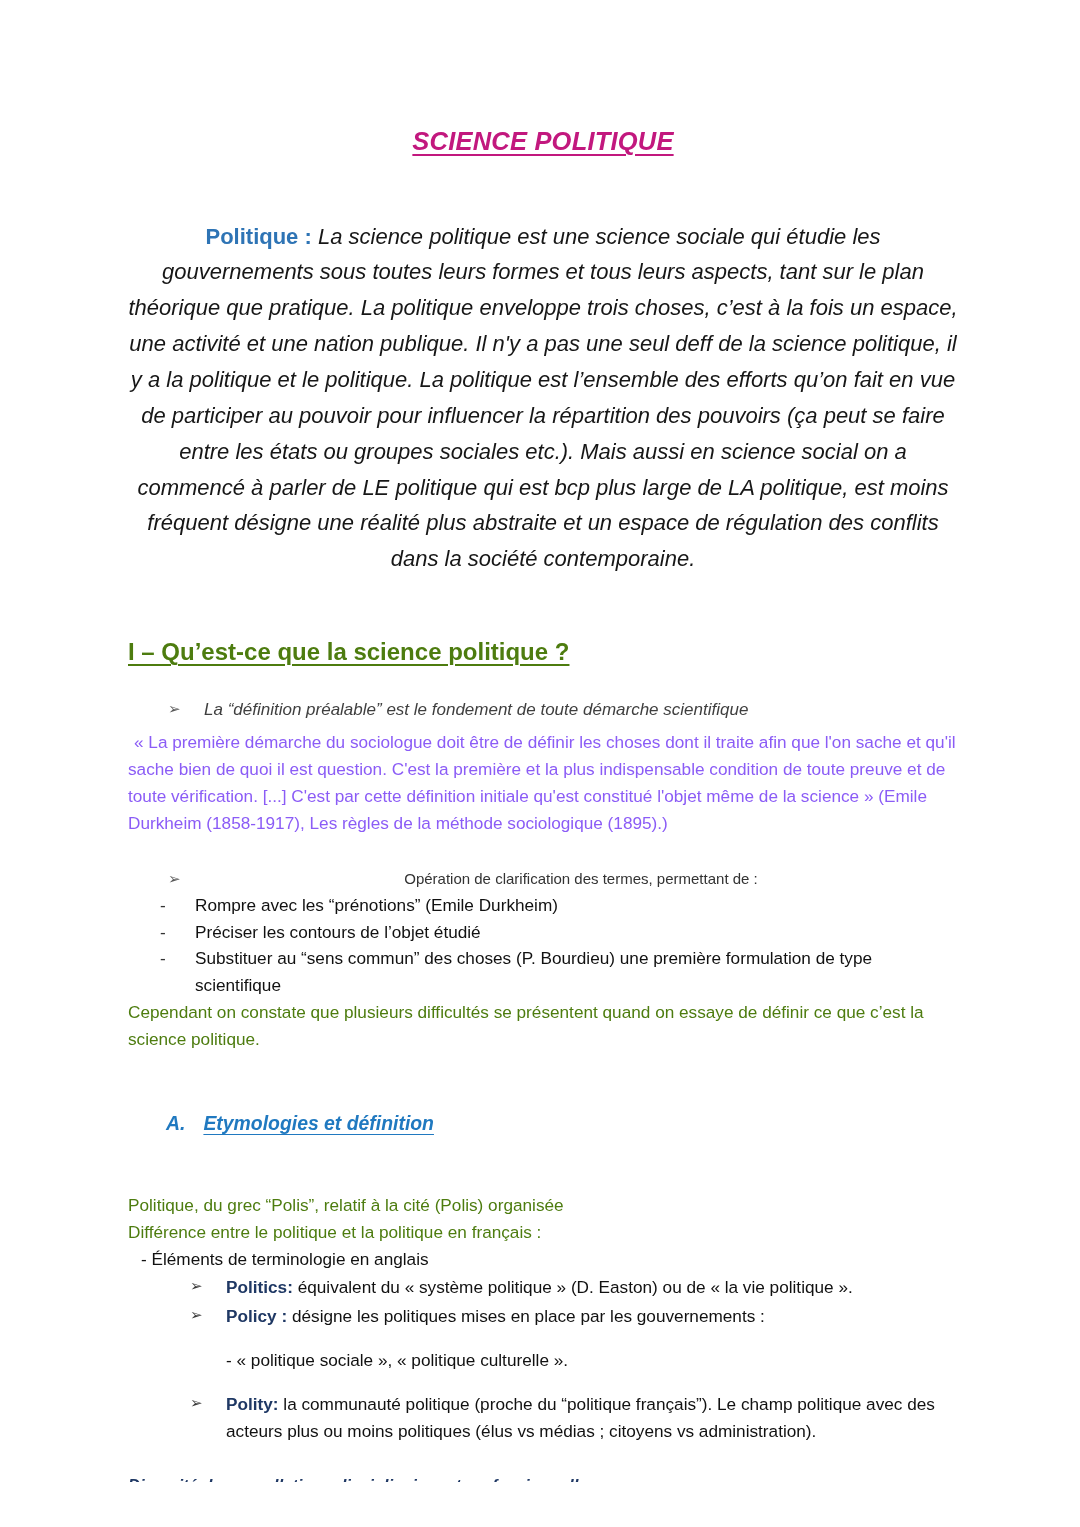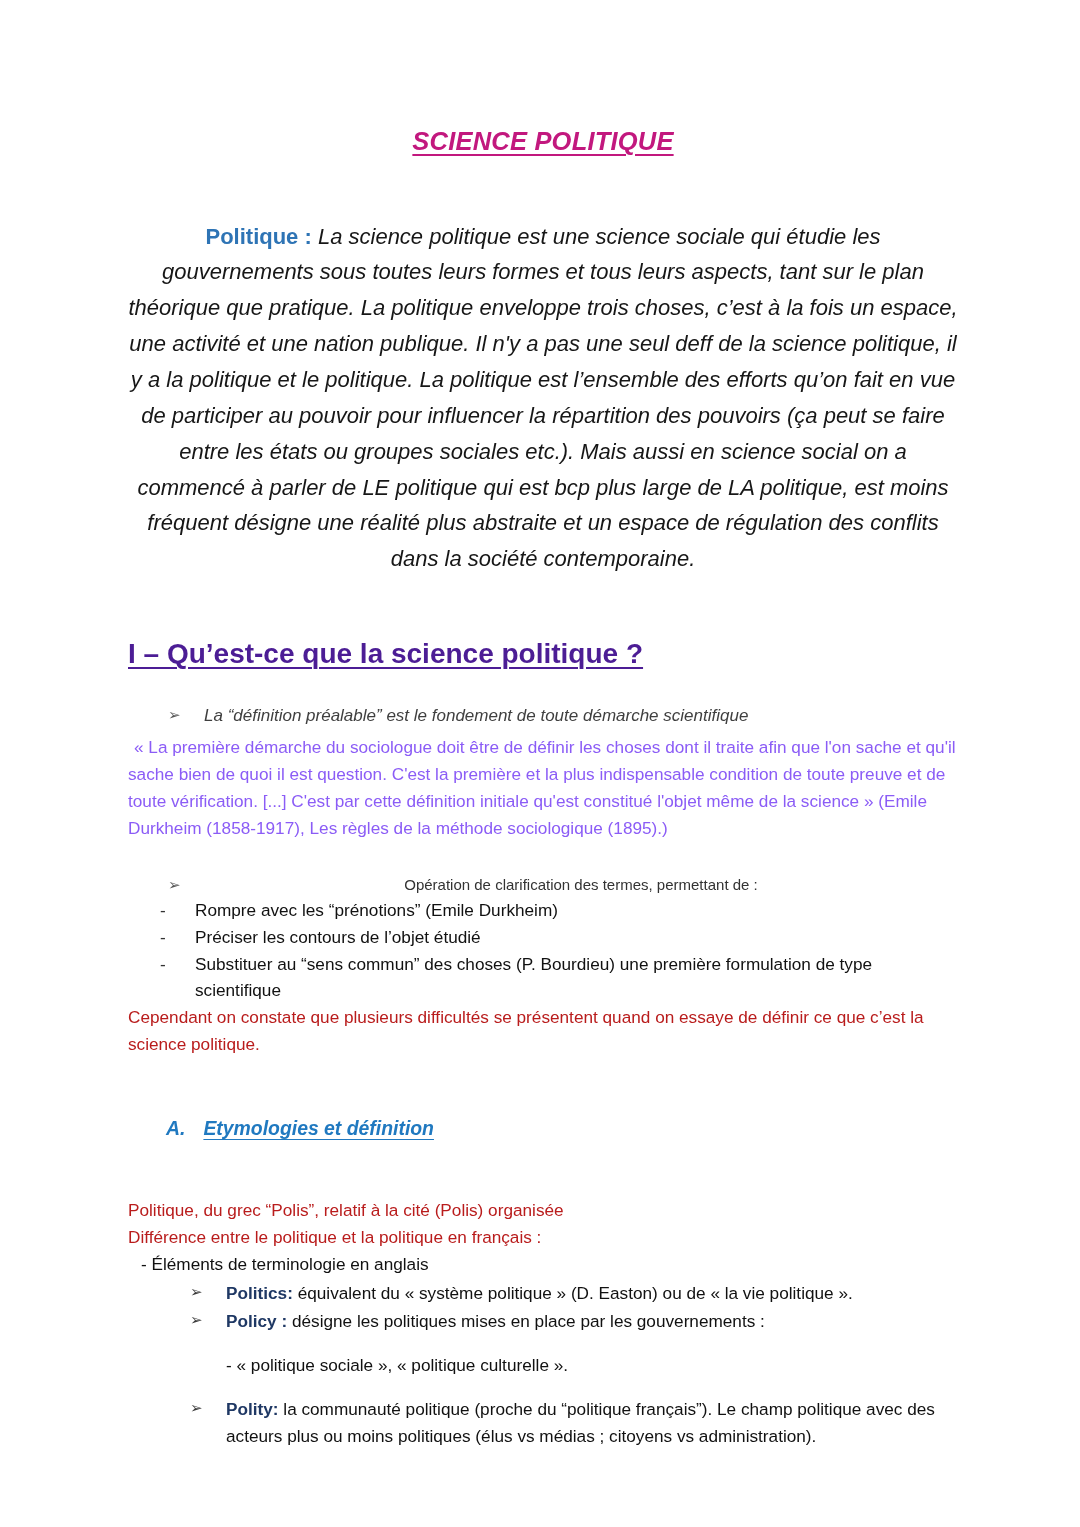--- a/index.html
+++ b/index.html
@@ -59,23 +59,23 @@
   .intro .lead-colon {
     color: #2E74B5;
     font-weight: bold;
     font-style: normal;
   }
 
   
   .h1-roman {
     margin: 0;
     padding-top: 59px;
-    font-size: 28px;
-    font-weight: bold;
-    color: #4c1d95;
+    font-size: 24px;
+    font-weight: bold;
+    color: #4d7c0f;
     line-height: 1.3;
   }
   .h1-roman span.u {
     text-decoration: underline;
     text-underline-offset: 4px;
     text-decoration-thickness: 1.6px;
   }
 
   
   .h-navy {
@@ -144,21 +144,21 @@
     color: #333333;
   }
   .dash-list li .dtext {
     flex: 1 1 auto;
   }
 
   .body-line {
     margin: 0;
     font-size: 17.2px;
     line-height: 1.56;
-    color: #b91c1c;
+    color: #4d7c0f;
   }
 
   
   .h-alpha {
     margin: 0;
     padding-top: 58px;
     padding-left: 38px;
     font-size: 19.4px;
     font-style: italic;
     color: #2079C0;

